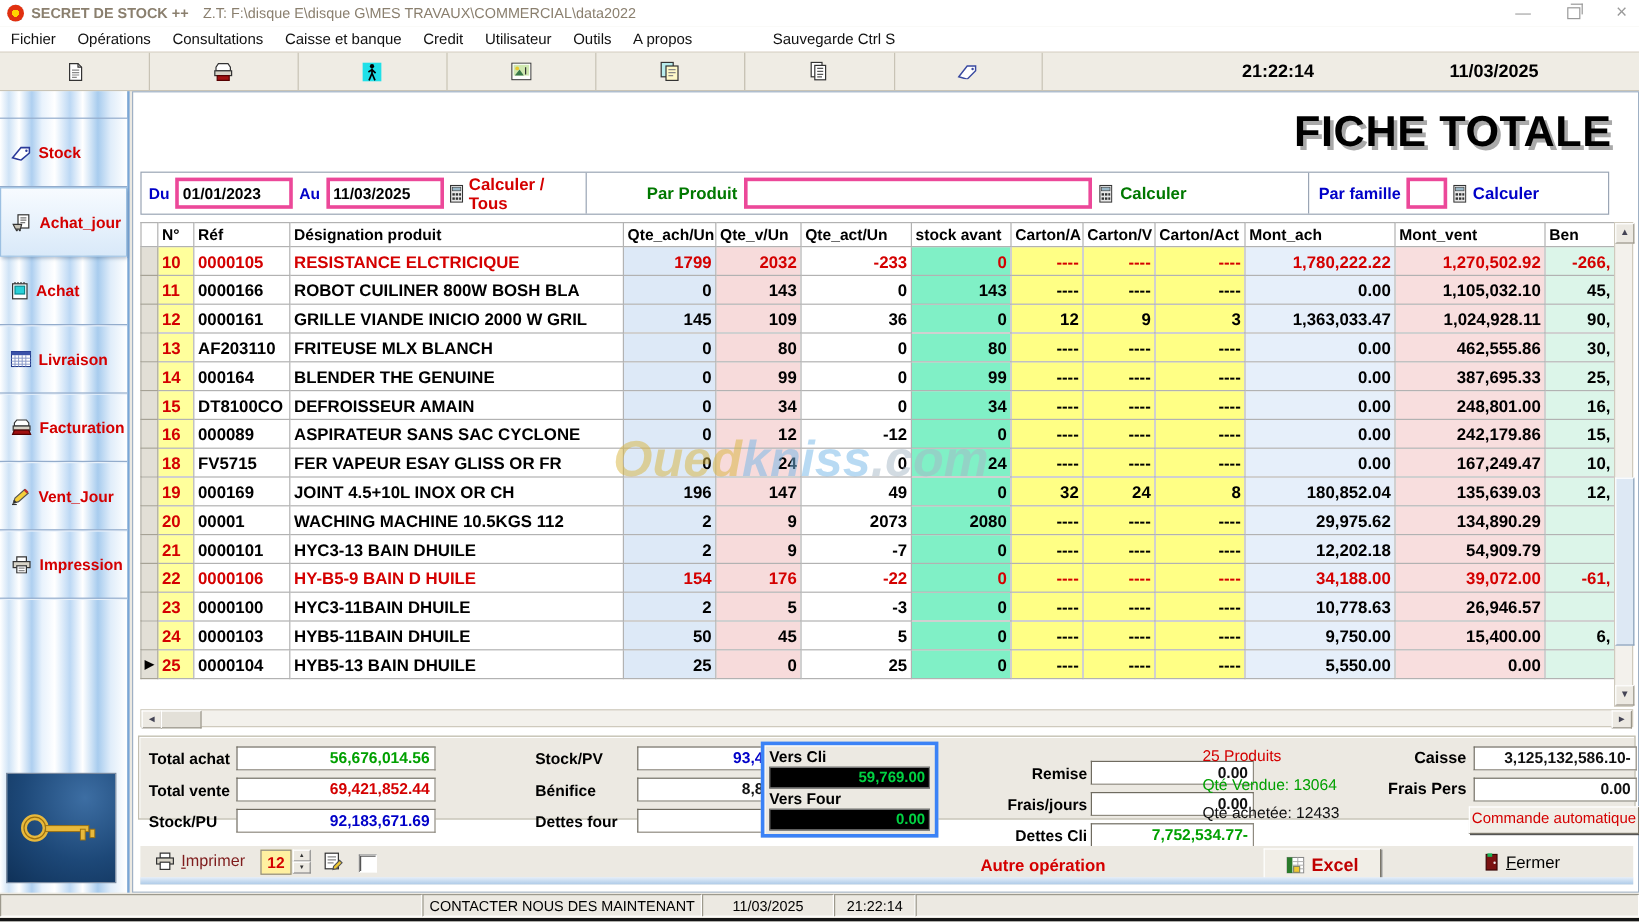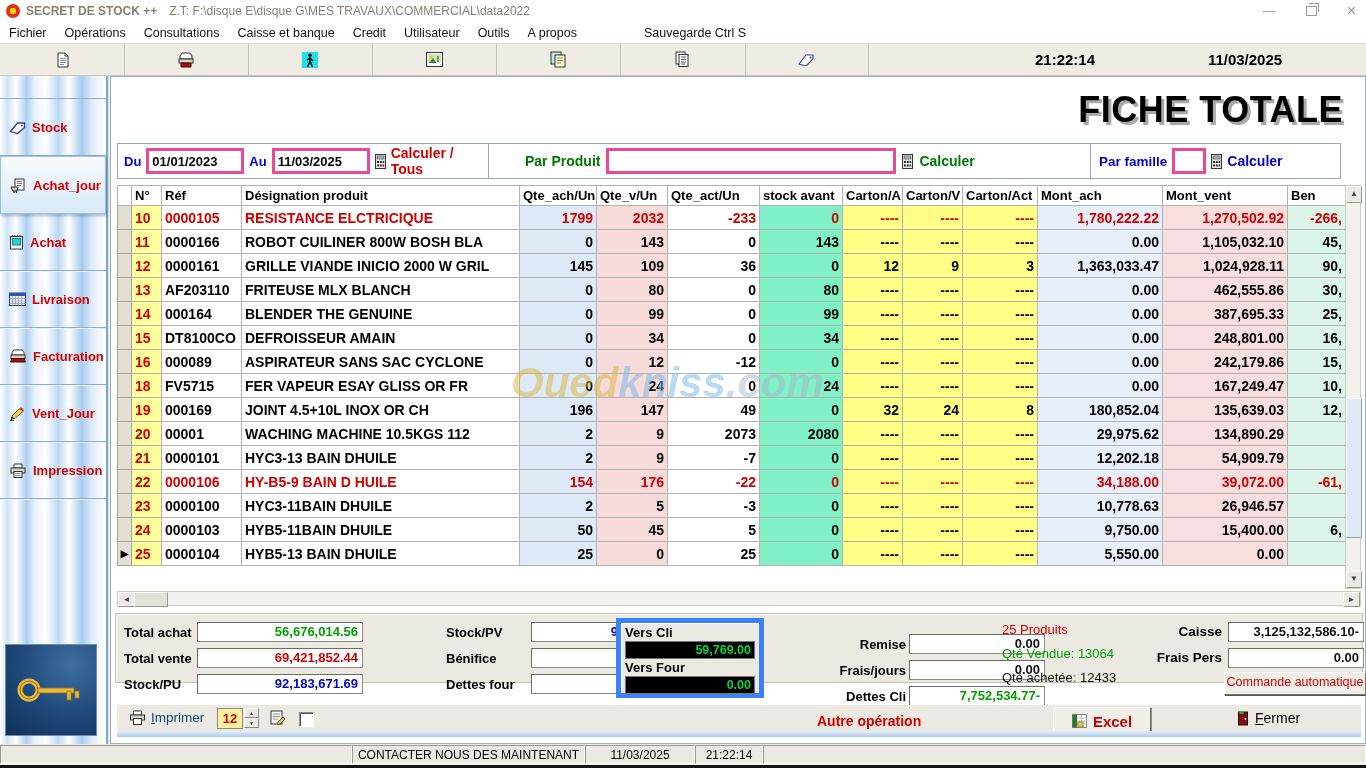--- a/index.html
+++ b/index.html
@@ -41,21 +41,21 @@
   
   .content{position:absolute;top:76px;left:110px;width:1256px;height:668px;background:#fff;
       border:1px solid #9fb0c4;box-sizing:border-box;}
   .page-title{position:absolute;top:12px;right:22px;font-size:36px;font-weight:bold;color:#000;
       letter-spacing:.5px;text-shadow:3px 3px 0 #a9a9a9;}
   
   .filterbar{position:absolute;top:66px;left:6px;width:1224px;height:36px;border:1px solid #9aa5b5;
       box-sizing:border-box;display:flex;align-items:center;background:#fff;font-size:13px;}
   .fsec{display:flex;align-items:center;height:100%;box-sizing:border-box;}
   .fsec1{width:370px;padding-left:6px;gap:5px;}
-  .fsec2{flex:1;border-left:1px solid #9aa5b5;padding-left:36px;gap:6px;}
+  .fsec2{flex:1;border-left:1px solid #9aa5b5;padding-left:50px;gap:6px;}
   .fsec3{width:250px;border-left:1px solid #9aa5b5;padding-left:8px;gap:5px;}
   .lbl-blue{color:#0000c8;font-weight:bold;}
   .lbl-green{color:#007800;font-weight:bold;}
   .lbl-red{color:var(--red-text,#d40000);font-weight:bold;font-size:14px;}
   .win-input{height:20px;border:3px solid #ec4899;font:bold 13px "Liberation Sans",sans-serif;padding:0 3px;box-sizing:content-box;}
   .in-date{width:86px;}
   .in-produit{width:278px;}
   .in-famille{width:22px;}
   
   .grid-wrap{position:absolute;top:108px;left:6px;width:1228px;}
@@ -97,36 +97,36 @@
   .sgroup{position:absolute;top:8px;display:flex;flex-direction:column;gap:6px;}
   .s-row{display:flex;align-items:center;gap:3px;height:20px;}
   .s-label{font-weight:bold;font-size:13px;color:#000;white-space:nowrap;}
   .s-field{display:inline-block;height:18px;line-height:18px;background:#fff;border:1px solid #8f8b80;
       border-top-color:#6f6b60;border-left-color:#6f6b60;font-weight:bold;font-size:13px;
       text-align:right;padding:0 4px;box-sizing:content-box;}
   .v-green{color:#00A000;} .v-red{color:#D40000;} .v-blue{color:#0000C8;} .v-black{color:#101010;}
   #sum-left{left:8px;} #sum-left .s-label{width:70px;} #sum-left .s-field{width:156px;}
   #sum-mid{left:330px;} #sum-mid .s-label{width:82px;} #sum-mid .s-field{width:158px;}
   #sum-right{left:718px;margin-top:12px;} #sum-right .s-label{width:72px;text-align:right;} #sum-right .s-field{width:126px;}
-  .ledbox{position:absolute;left:500px;top:4px;width:148px;height:80px;border:5px solid #3b82f6;
+  .ledbox{position:absolute;left:518px;top:4px;width:148px;height:80px;border:3px solid #3b82f6;
       box-shadow:inset 1px 1px 0 #fff;padding:1px 4px;box-sizing:border-box;background:#ECE9E2;}
   .led-label{font-weight:bold;font-size:13px;color:#000;line-height:17px;}
   .led-field{height:16px;line-height:16px;background:#000;color:var(--led-green,#00D342);
       font-weight:bold;font-size:12.5px;text-align:right;padding:0 3px;border:1px solid #777;}
   .stats{position:absolute;left:886px;top:8px;display:flex;flex-direction:column;gap:9px;font-size:13px;}
   .caisse-label{position:absolute;left:1040px;top:10px;width:66px;text-align:right;font-weight:bold;font-size:13.5px;}
   .caisse-field{position:absolute;left:1112px;top:8px;width:126px;}
   .fp-label{position:absolute;left:1028px;top:36px;width:78px;text-align:right;font-weight:bold;font-size:13.5px;}
   .fp-field{position:absolute;left:1112px;top:34px;width:126px;}
   .cmd-btn{position:absolute;left:1108px;top:58px;width:140px;height:21px;background:#F1EEE7;
       border:1px solid;border-color:#fff #7a766a #7a766a #fff;box-shadow:1px 1px 0 #555;
       color:var(--red-text,#d40000);font-size:12.5px;text-align:center;line-height:19px;}
   
   .controls{position:absolute;top:628px;left:6px;width:1244px;height:32px;background:#ECE9E2;}
-  .imprimer{position:absolute;left:12px;top:5px;display:flex;align-items:center;gap:5px;font-size:13.5px;color:#0c4a6e;}
+  .imprimer{position:absolute;left:12px;top:5px;display:flex;align-items:center;gap:5px;font-size:13.5px;color:#7f1d1d;}
   .ul-first::first-letter{text-decoration:underline;}
   .spin{position:absolute;left:100px;top:3px;display:flex;}
   .spin-input{width:24px;height:19px;background:#FFF0A0;border:1px solid #8f8b80;color:#D40000;
       font:bold 13px "Liberation Sans",sans-serif;text-align:center;padding:0;}
   .spin-arrows{display:flex;flex-direction:column;margin-left:1px;}
   .spin-btn{width:15px;height:10px;background:#ece9e2;border:1px solid;border-color:#fff #8a8a8a #8a8a8a #fff;
       font-size:5px;line-height:9px;text-align:center;color:#333;box-sizing:border-box;}
   .docedit{position:absolute;left:152px;top:4px;}
   .chk{position:absolute;left:182px;top:7px;width:13px;height:13px;background:#fff;
       border:1px solid #8a8a8a;border-right-color:#fff;border-bottom-color:#fff;box-shadow:inset 1px 1px 0 #555;}

